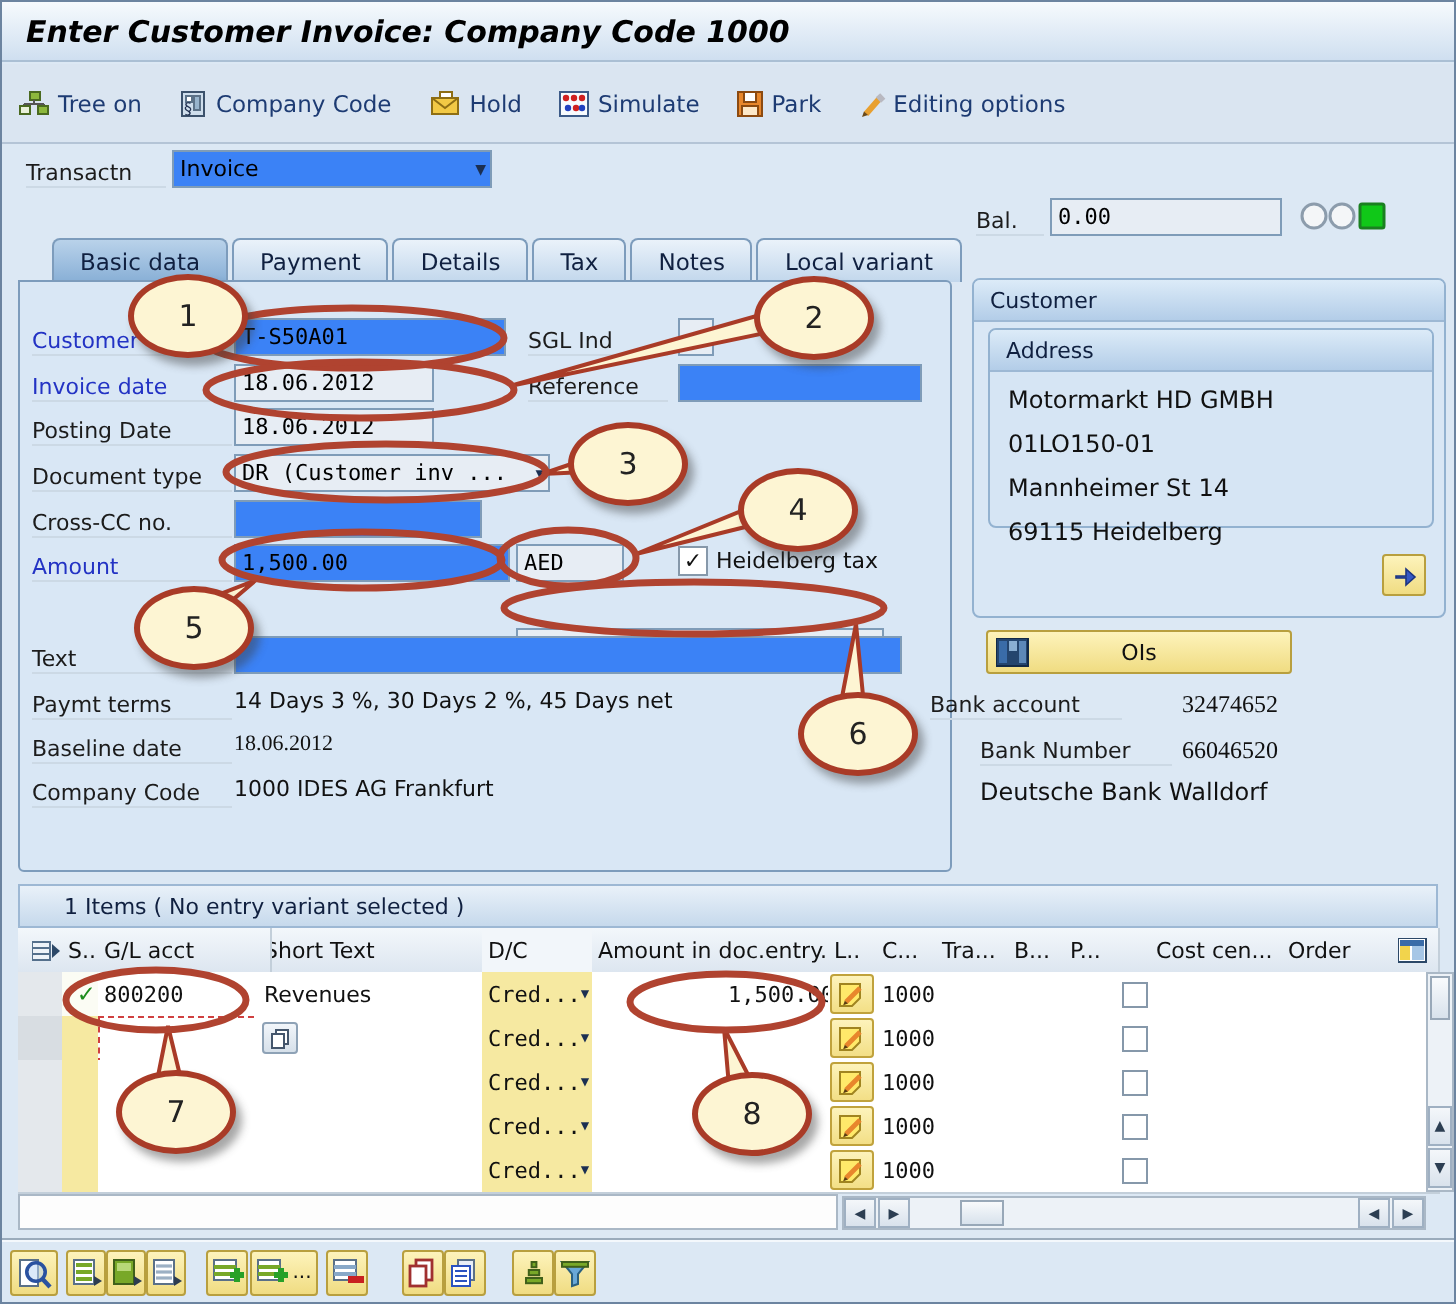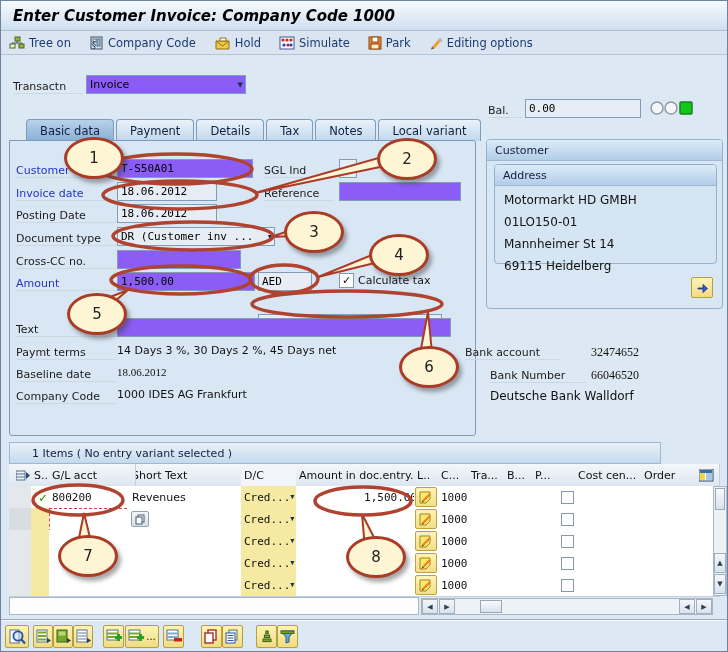--- a/index.html
+++ b/index.html
@@ -4,26 +4,26 @@
 <style>
   html,body{margin:0;padding:0;background:#fff;}
   #app{position:relative;width:728px;height:652px;background:#dce8f4;
        font-family:"DejaVu Sans","Liberation Sans",sans-serif;font-size:11px;color:#111;
        overflow:hidden;border:1px solid #6c84a0;box-sizing:border-box;}
   .abs{position:absolute;box-sizing:border-box;}
   .mono{font-family:Liberation Serif, serif;}
   .titlebar{left:0;top:0;width:728px;height:30px;background:linear-gradient(#f6fafd,#cfdff0);
             border-bottom:1px solid #aabfd4;display:flex;align-items:center;padding-left:12px;}
   .titlebar .t{font-size:15px;font-weight:bold;font-style:italic;color:#000;}
-  .toolbar{left:0;top:31px;width:728px;height:23px;background:#dae5f1;border-bottom:1px solid #b4c4d6;
+  .toolbar{left:0;top:31px;width:728px;height:40px;background:#dae5f1;border-bottom:1px solid #b4c4d6;
            display:flex;align-items:center;gap:18px;padding-left:8px;}
   .tbtn{display:flex;align-items:center;gap:4px;color:#1d3b73;font-size:11.5px;cursor:default;}
   .lbl{height:18px;display:flex;align-items:flex-end;border-bottom:1px solid #ccd9e5;color:#1c1c1c;}
   .bluelbl{color:#2333c4;}
-  .fld{background:#8b5cf6;border:1px solid #7f9cb8;height:19px;display:flex;align-items:center;
+  .fld{background:#3b82f6;border:1px solid #7f9cb8;height:19px;display:flex;align-items:center;
        padding:0 3px;font-family:"DejaVu Sans Mono","Liberation Mono",monospace;font-size:11px;color:#000;}
   .ro{background:#e7edf4;}
   .dd{padding-right:15px;position:relative;}
   .dd .arr{position:absolute;right:2px;top:5px;font-size:7px;color:#1b2f52;}
   .tab{height:21px;padding:0 13px;margin-right:2px;border:1px solid #7d9cbc;border-bottom:none;
        border-radius:4px 4px 0 0;background:linear-gradient(#eaf2fa,#c2d7ec);display:flex;align-items:center;
        font-size:11.5px;color:#102040;}
   .tab.active{background:linear-gradient(#b9d2ea,#88afd6);}
   .panel{background:#d9e7f5;border:1px solid #7d9cbc;}
   .grpbox{background:#d9e7f5;border:1px solid #93b2d0;border-radius:4px;}
@@ -189,21 +189,21 @@
     </div>
 
     <div class="abs lbl" style="left:6px;top:110px;width:100px;">Cross-CC no.</div>
     <div class="abs fld" style="left:107px;top:109px;width:124px;"></div>
 
     <div class="abs lbl bluelbl" style="left:6px;top:132px;width:100px;">Amount</div>
     <div class="abs fld" style="left:107px;top:131px;width:138px;">1,500.00</div>
     <div class="abs fld ro" style="left:248px;top:131px;width:54px;">AED</div>
     <div class="abs" style="left:329px;top:132px;display:flex;align-items:center;gap:4px;">
       <span class="chkbox" style="width:13px;height:13px;display:flex;align-items:center;justify-content:center;font-size:11px;color:#111;">✓</span>
-      <span>Calculate tax</span>
+      <span>Heidelberg tax</span>
     </div>
 
     <div class="abs fld ro dd" style="left:248px;top:154px;width:184px;">
       <span>1O (Output tax 10%)</span>
       <span class="arr">▼</span>
     </div>
 
     <div class="abs lbl" style="left:6px;top:178px;width:100px;">Text</div>
     <div class="abs fld" style="left:107px;top:177px;width:334px;"></div>
 
@@ -228,27 +228,38 @@
       <div class="abs ibtn" style="left:196px;top:112px;width:22px;height:21px;">
         <span>
             <svg width="13" height="12">
               <path d="M2,6 h5 v-3.5 l4.5,4 -4.5,4 v-3.5 h-5 z" fill="#3558c4" stroke="#1c3480" stroke-width="0.8"></path>
             </svg>
           </span>
       </div>
     </div>
   </div>
 
+  <div class="abs ibtn" style="left:492px;top:314px;width:153px;height:22px;">
+    <span class="abs" style="left:4px;top:3px;">
+        <svg width="17" height="15">
+          <rect x="0" y="0" width="16" height="14" fill="#24456e" stroke="#122a48"></rect>
+          <rect x="1.5" y="1.5" width="4" height="11" fill="#3a6ca8"></rect>
+          <rect x="6.5" y="1.5" width="4" height="5" fill="#89aed2"></rect>
+          <rect x="11.5" y="1.5" width="3.5" height="11" fill="#5c88b8"></rect>
+        </svg>
+      </span>
+    <span>OIs</span>
+  </div>
   <div class="abs lbl" style="left:464px;top:341px;width:96px;">Bank account</div>
   <div class="abs mono" style="left:590px;top:344px;font-size:12px;">32474652</div>
   <div class="abs lbl" style="left:489px;top:364px;width:96px;">Bank Number</div>
   <div class="abs mono" style="left:590px;top:367px;font-size:12px;">66046520</div>
   <div class="abs" style="left:489px;top:388px;font-size:12px;">Deutsche Bank Walldorf</div>
 
-  <div class="abs" style="left:8px;top:441px;width:652px;height:22px;background:linear-gradient(#e9f1f9,#c6d9ec);border:1px solid #9db8d4;display:flex;align-items:center;padding-left:22px;color:#102040;">
+  <div class="abs" style="left:8px;top:441px;width:710px;height:22px;background:linear-gradient(#e9f1f9,#c6d9ec);border:1px solid #9db8d4;display:flex;align-items:center;padding-left:22px;color:#102040;">
     <span>1 Items ( No entry variant selected )</span>
   </div>
 
   <div class="abs" style="left:8px;top:463px;width:704px;height:22px;">
     <div class="cell hcell" style="left:0;width:22px;justify-content:center;">
         <svg width="14" height="11">
           <rect x="0" y="1" width="9" height="9" fill="#eef3f8" stroke="#55708c"></rect>
           <line x1="0" y1="4" x2="9" y2="4" stroke="#55708c"></line>
           <line x1="0" y1="7" x2="9" y2="7" stroke="#55708c"></line>
           <polygon points="10,2 14,5.5 10,9" fill="#2c4868"></polygon>

